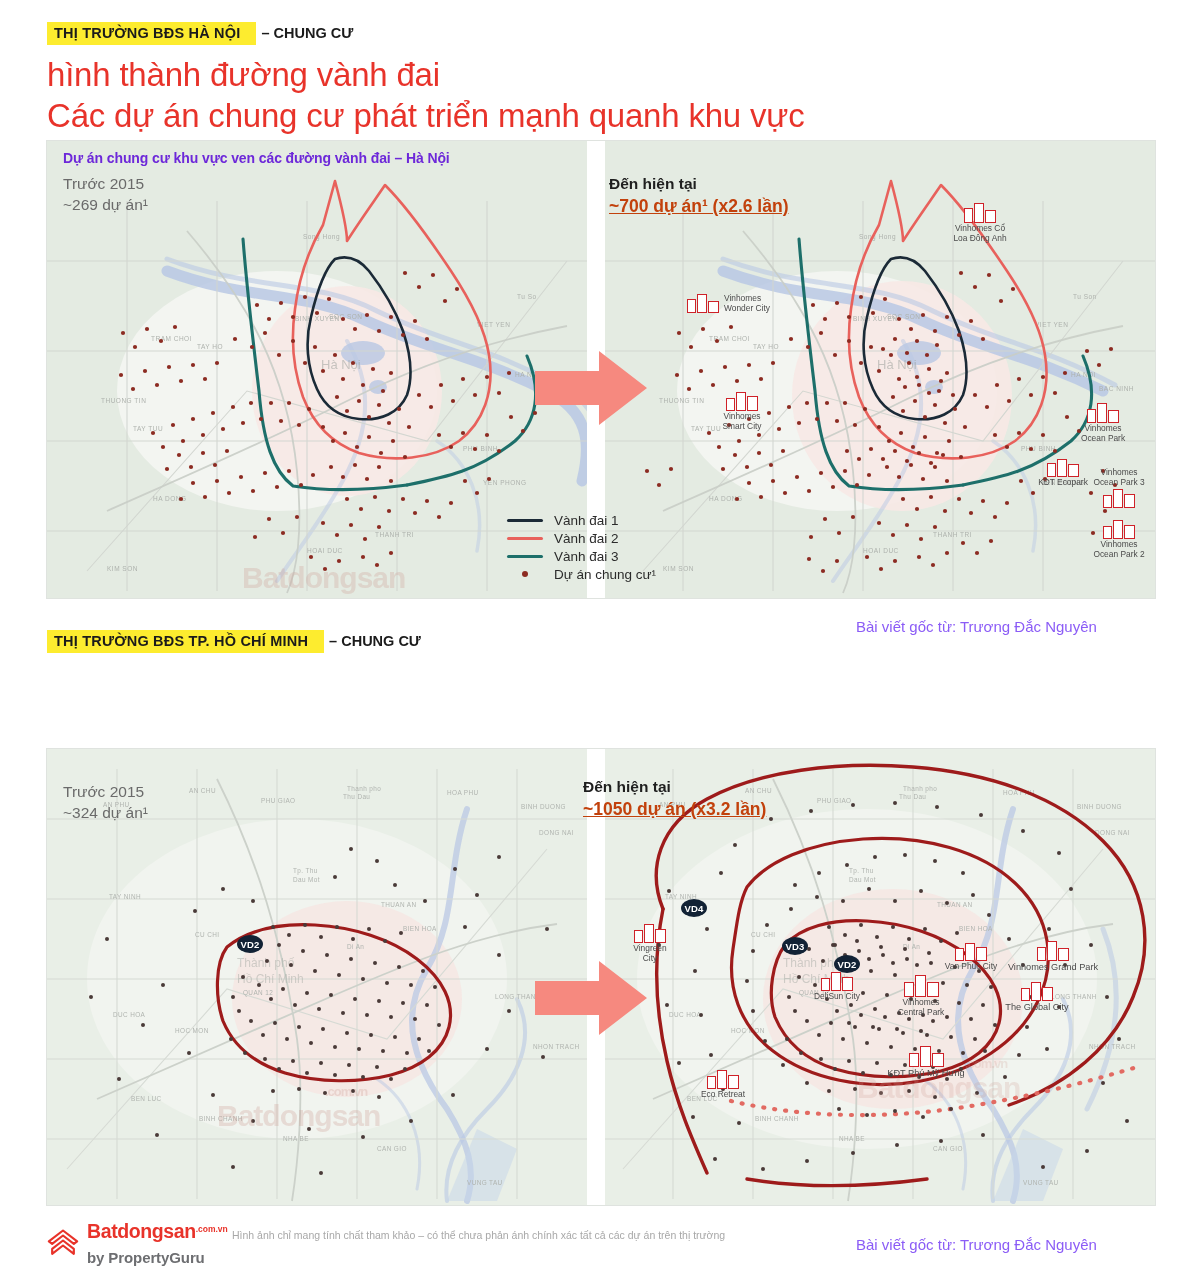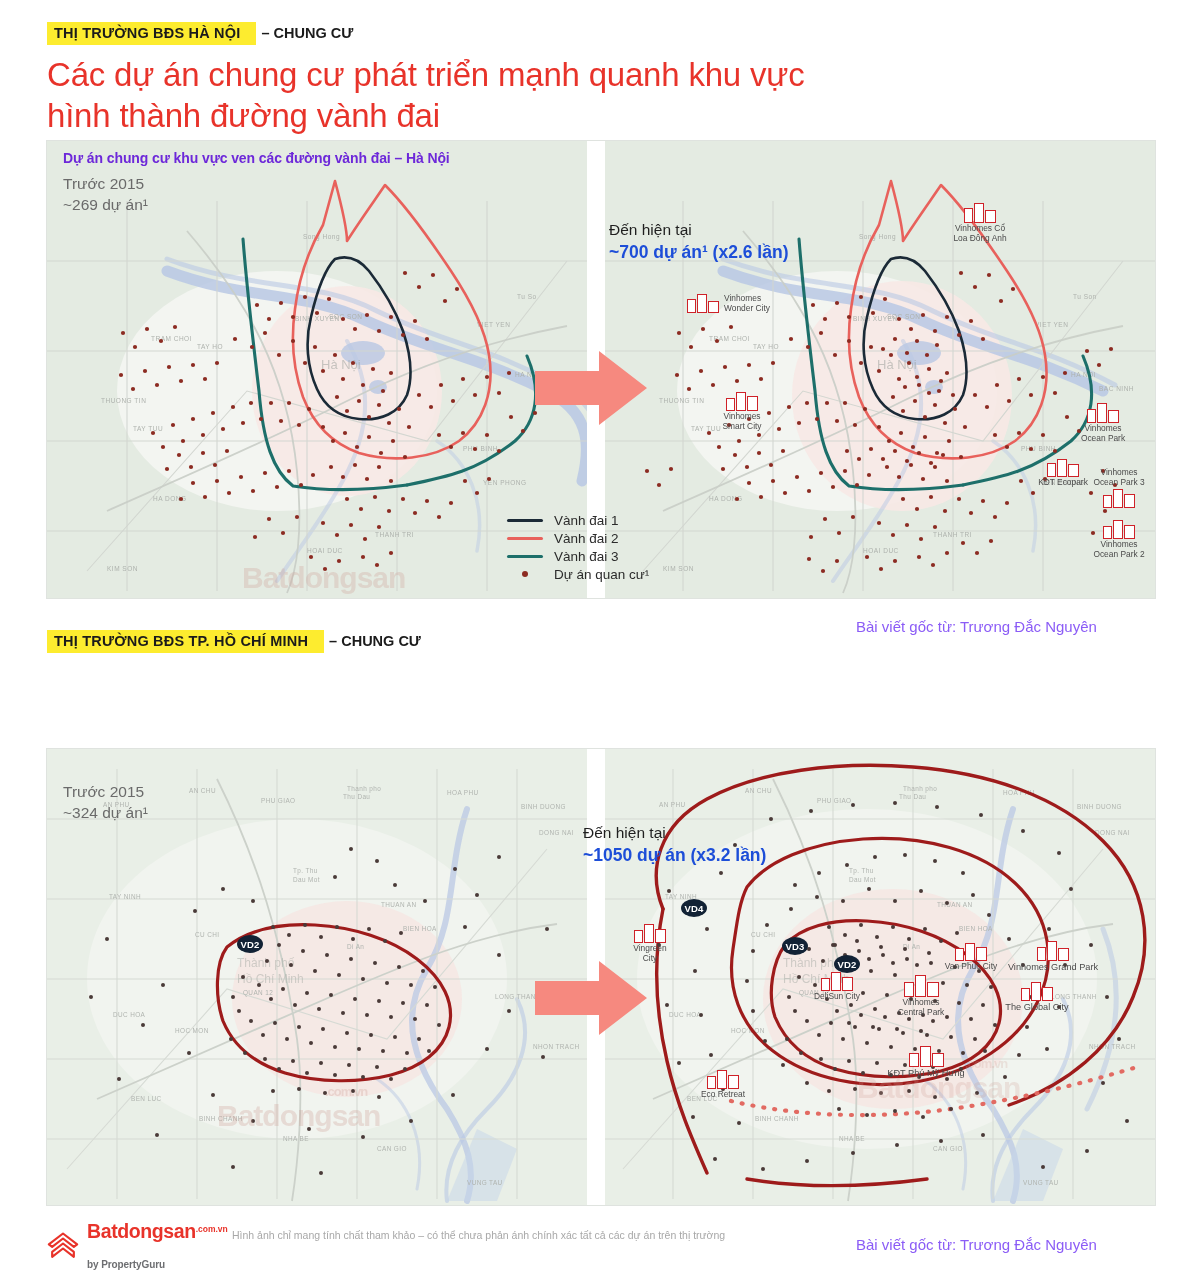--- a/index.html
+++ b/index.html
@@ -24,22 +24,22 @@
 
   
   .panel{position:absolute;background:#eef3ee;border:1px solid #dfe3df;overflow:hidden;}
   .panel-title{
     position:absolute;z-index:40;color:#6d28d9;font-weight:bold;
     font-size:14px;letter-spacing:-.1px;
   }
   .sub{position:absolute;z-index:40;}
   .sub .l1{color:#6a6a6a;font-size:15.5px;line-height:1.34;font-weight:500;}
   .sub .l2{color:#3a3a3a;font-size:17.5px;line-height:1.3;font-weight:bold;}
-  .sub.dark .l1{color:#1f1f1f;font-size:15.5px;font-weight:normal;margin-top:46px;}
-  .sub.dark .l2{color:#1d4ed8;font-size:17.5px;font-weight:bold;}
+  .sub.dark .l1{color:#1f1f1f;font-size:15.5px;font-weight:bold;}
+  .sub.dark .l2{color:#c2410c;font-size:17.5px;font-weight:bold;text-decoration:underline;}
   .divider{position:absolute;background:#ffffff;z-index:30;}
 
   
   .legend{position:absolute;z-index:45;}
   .legend-row{display:flex;align-items:center;height:18px;}
   .legend-swatch{width:36px;height:3px;margin-right:11px;border-radius:2px;}
   .legend-dot-wrap{width:36px;display:flex;justify-content:center;margin-right:11px;}
   .legend-dot{width:6px;height:6px;border-radius:50%;background:#8c2b22;}
   .legend-label{font-size:13.5px;color:#2b2b2b;}
 
@@ -65,36 +65,36 @@
   .arrow{position:absolute;z-index:50;}
 
   
   .byline{position:absolute;font-size:15px;color:#8b5cf6;}
   .footnote{position:absolute;font-size:10.5px;color:#a8a8a8;line-height:1.5;}
   .logo{position:absolute;display:flex;align-items:center;}
   .logo-mark{width:34px;height:30px;margin-right:7px;}
   .logo-txt{line-height:1;}
   .logo-name{font-size:19.5px;font-weight:bold;color:#e8332a;letter-spacing:-.4px;}
   .logo-tld{font-size:8.5px;font-weight:bold;color:#e8332a;vertical-align:super;}
-  .logo-sub{font-size:10px;font-weight:bold;color:#6d6e71;letter-spacing:-.1px;margin-top:18px;}
+  .logo-sub{font-size:15px;font-weight:bold;color:#6d6e71;letter-spacing:-.1px;margin-top:8px;}
 
   .wm{position:absolute;z-index:20;color:rgba(205,160,150,.30);font-weight:bold;
       font-size:30px;letter-spacing:-1px;pointer-events:none;}
 </style>
 </head>
 <body>
 
 <div class="page">
 
   <div style="position:absolute;left:47px;top:22px;">
     <span class="kicker">THỊ TRƯỜNG BĐS HÀ NỘI</span><span class="kicker-tail">– CHUNG CƯ</span>
   </div>
   <div class="headline" style="position:absolute;left:47px;top:48px;width:1100px;">
+    <div>hình thành đường vành đai</div>
     <div>Các dự án chung cư phát triển mạnh quanh khu vực</div>
-    <div>hình thành đường vành đai</div>
   </div>
 
   <div class="panel" style="left:46px;top:140px;width:1108px;height:457px;">
 
     <svg width="1108" height="457" viewBox="0 0 1108 457" style="position:absolute;left:0;top:0;">
       <defs>
         <pattern id="hnbase" width="1108" height="457" patternUnits="userSpaceOnUse">
           <rect width="1108" height="457" fill="#eef2ec"></rect>
         </pattern>
       </defs>
@@ -596,21 +596,21 @@
         <span class="legend-label">Vành đai 2</span>
       </div>
       <div class="legend-row">
         <span class="legend-swatch" style="background:#1d6f6a;"></span>
         <span class="legend-label">Vành đai 3</span>
       </div>
       <div class="legend-row">
         <span class="legend-dot-wrap">
             <span class="legend-dot"></span>
           </span>
-        <span class="legend-label">Dự án quan cư¹</span>
+        <span class="legend-label">Dự án chung cư¹</span>
       </div>
     </div>
 
     <div class="proj" style="left:890px;top:62px;width:86px;">
       <div class="bldg">
         <i style="width:7px;height:13px;"></i>
           <i style="width:8px;height:18px;"></i>
           <i style="width:9px;height:11px;"></i>
       </div>
       <div class="txt">Vinhomes Cổ

